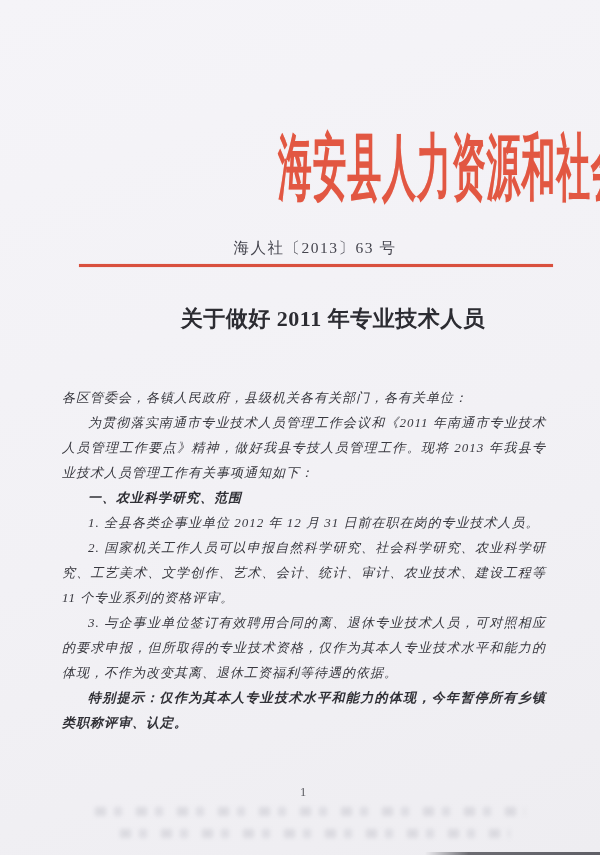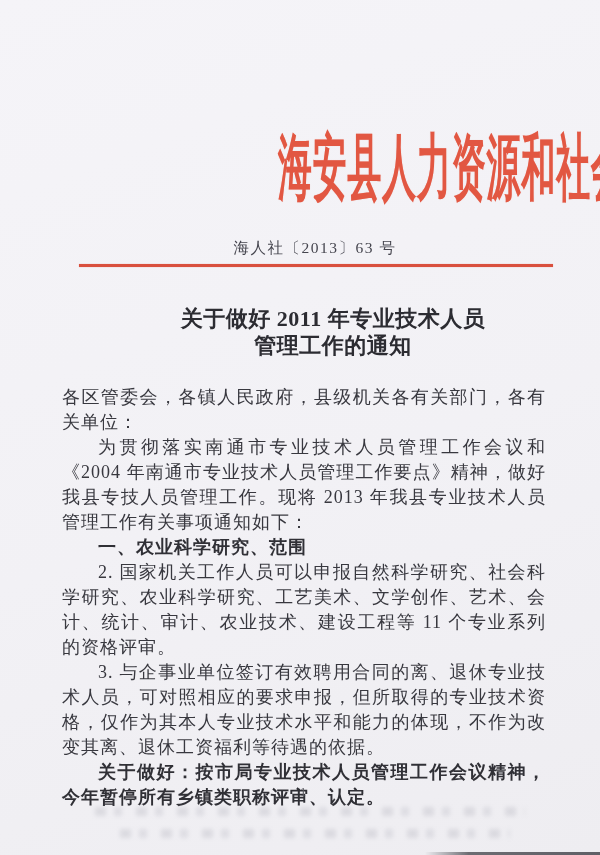--- a/index.html
+++ b/index.html
@@ -70,25 +70,26 @@
     letter-spacing: 0.5px;
     color: #2c2c32;
   }
 
   
   .body-text {
     position: absolute;
     top: 385px;
     left: 62px;
     width: 484px;
-    font-size: 18px;
+    font-size: 13px;
     line-height: 25px;
     letter-spacing: 1px;
     color: #38383f;
     text-align: justify;
+    font-style: italic;
   }
   .body-text p { margin: 0; }
   .para-indent { text-indent: 2em; }
   .para-bold { font-weight: bold; color: #303036; }
 
   
   .page-number {
     position: absolute;
     top: 785px;
     left: 3px;
@@ -132,30 +133,30 @@
   <div class="agency">
     <span class="agency-inner">海安县人力资源和社会保障局</span>
   </div>
 
   <div class="doc-number">海人社〔2013〕63 号</div>
 
   <div class="red-line"></div>
 
   <h1 class="doc-title">
     <span>关于做好 2011 年专业技术人员</span><br>
-    <span>管理工作的通知</span>
   </h1>
 
   <div class="body-text">
     <p class="salutation">各区管委会，各镇人民政府，县级机关各有关部门，各有关单位：</p>
-    <p class="para-indent">为贯彻落实南通市专业技术人员管理工作会议和《2004 年南通市专业技术人员管理工作要点》精神，做好我县专技人员管理工作。现将 2013 年我县专业技术人员管理工作有关事项通知如下：</p>
+    <p class="para-indent">为贯彻落实南通市专业技术人员管理工作会议和《2011 年南通市专业技术人员管理工作要点》精神，做好我县专技人员管理工作。现将 2013 年我县专业技术人员管理工作有关事项通知如下：</p>
     <p class="para-indent para-bold">一、农业科学研究、范围</p>
+    <p class="para-indent">1. 全县各类企事业单位 2012 年 12 月 31 日前在职在岗的专业技术人员。</p>
     <p class="para-indent">2. 国家机关工作人员可以申报自然科学研究、社会科学研究、农业科学研究、工艺美术、文学创作、艺术、会计、统计、审计、农业技术、建设工程等 11 个专业系列的资格评审。</p>
     <p class="para-indent">3. 与企事业单位签订有效聘用合同的离、退休专业技术人员，可对照相应的要求申报，但所取得的专业技术资格，仅作为其本人专业技术水平和能力的体现，不作为改变其离、退休工资福利等待遇的依据。</p>
-    <p class="para-indent para-bold">关于做好：按市局专业技术人员管理工作会议精神，今年暂停所有乡镇类职称评审、认定。</p>
+    <p class="para-indent para-bold">特别提示：仅作为其本人专业技术水平和能力的体现，今年暂停所有乡镇类职称评审、认定。</p>
   </div>
 
   <div class="page-number">1</div>
 
   <div class="ghost-row ghost-row-1"></div>
   <div class="ghost-row ghost-row-2"></div>
   <div class="scan-edge"></div>
 
 </div>
 

